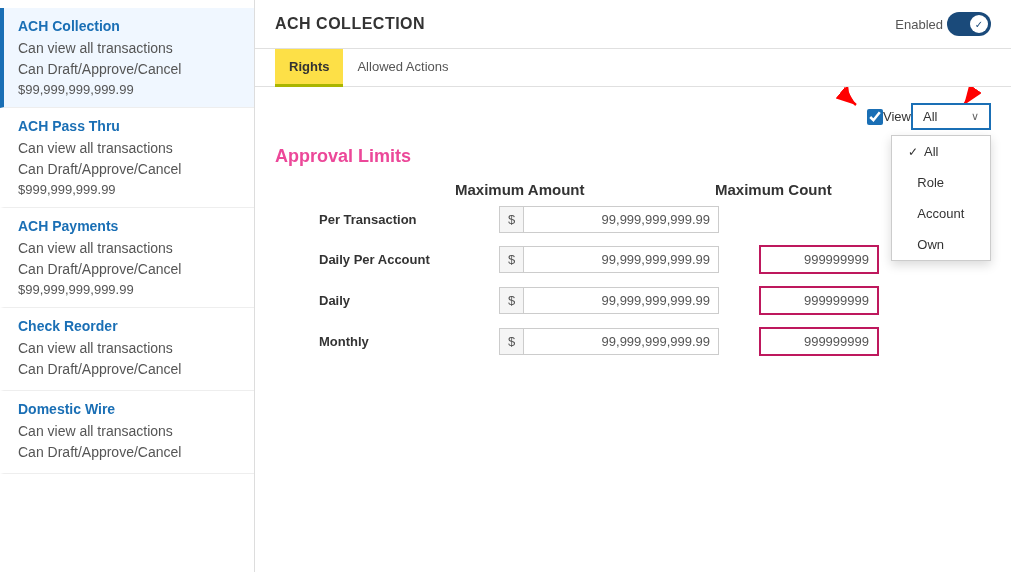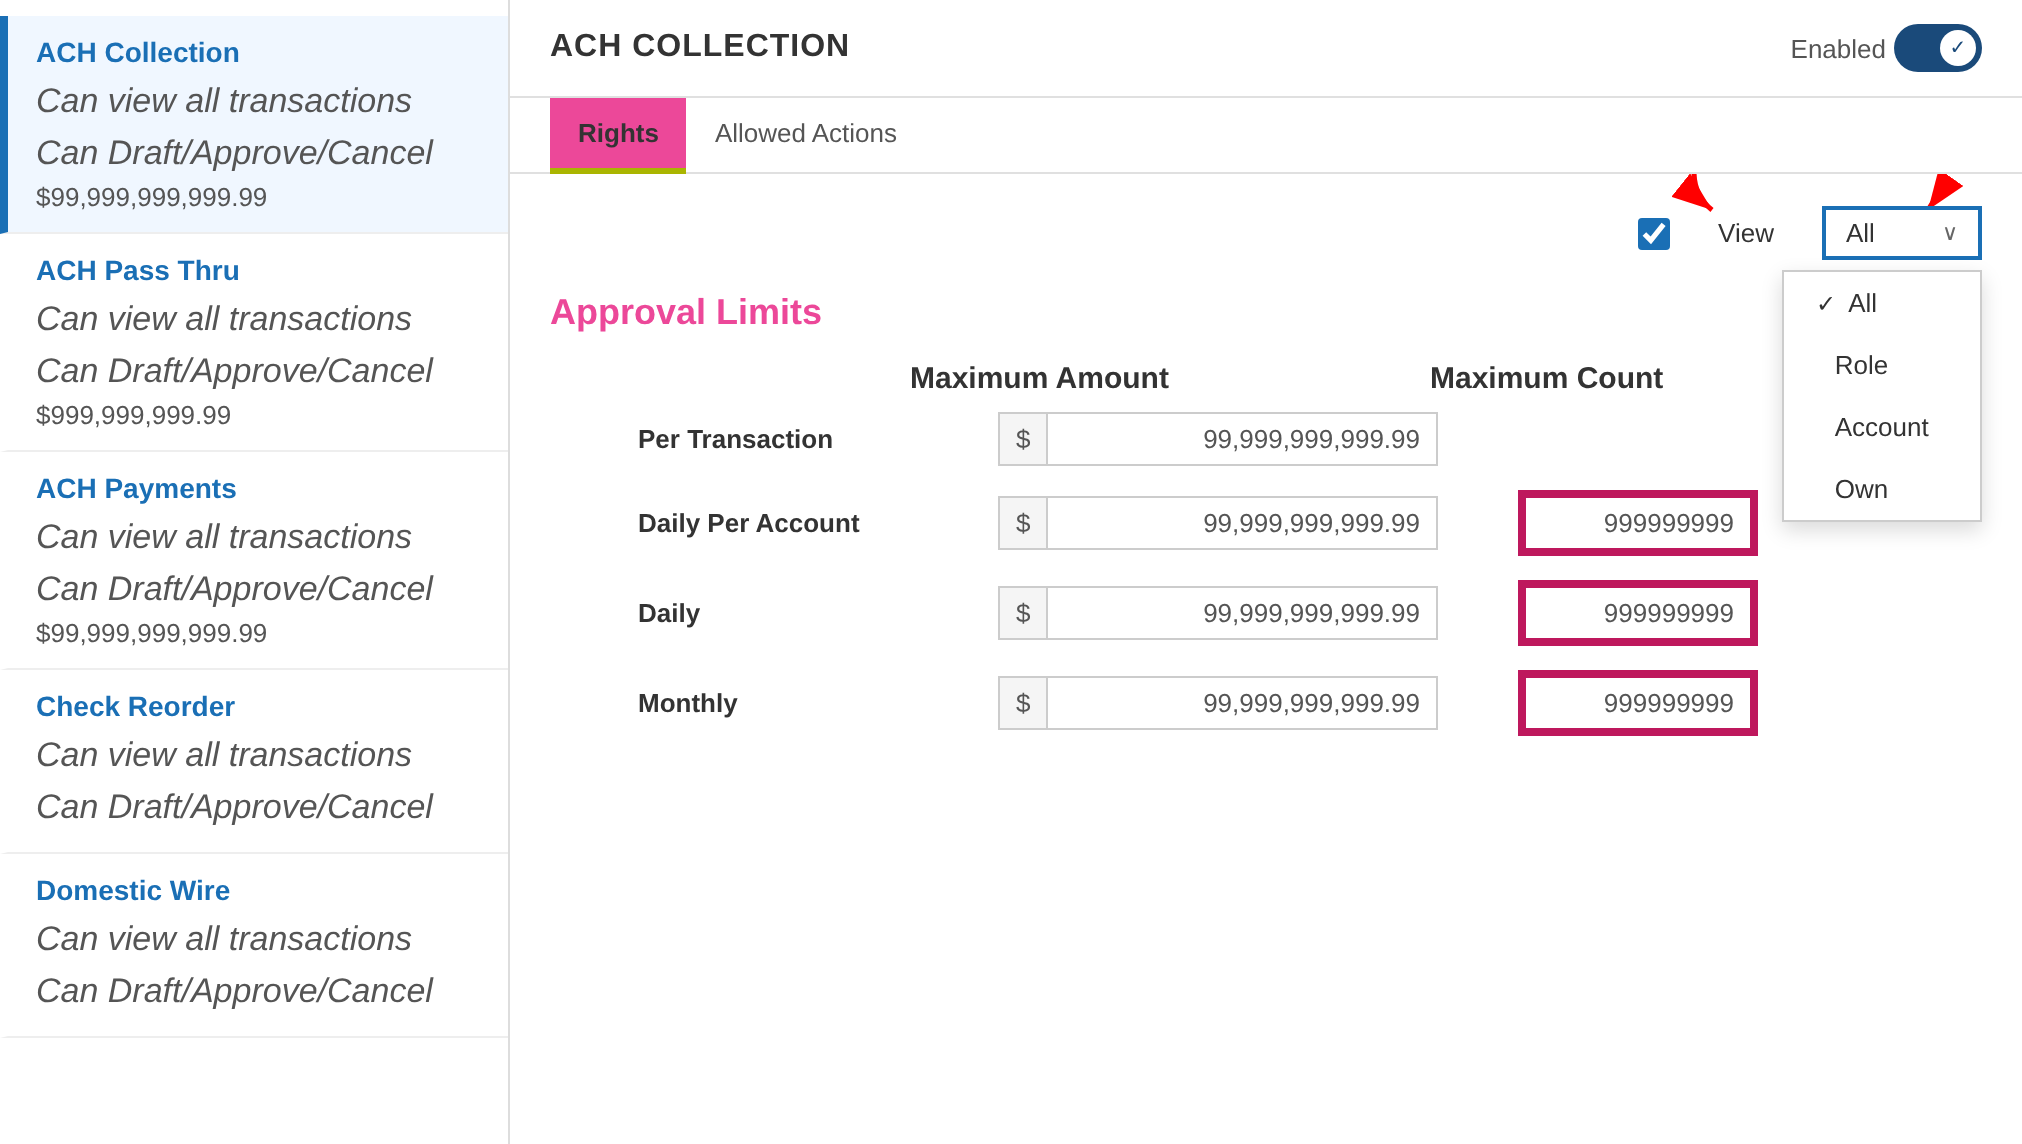--- a/index.html
+++ b/index.html
@@ -25,23 +25,22 @@
       background: #f0f7ff;
     }
     .sidebar-card .title {
       color: #1a6fb5;
       font-size: 14px;
       font-weight: 600;
       margin-bottom: 4px;
     }
     .sidebar-card .sub {
       color: #555;
-      font-size: 17px;
+      font-size: 14px;
       line-height: 1.5;
-      font-style: italic;
     }
     .sidebar-card .amount {
       color: #555;
       font-size: 13px;
       text-align: left;
       margin-top: 2px;
     }
 
     
     .main {
@@ -106,42 +105,42 @@
     }
     .tab {
       padding: 10px 14px;
       cursor: pointer;
       font-size: 13px;
       color: #555;
       border-bottom: 3px solid transparent;
       margin-bottom: -1px;
     }
     .tab.active {
-      background: #ec4899;
+      background: #fde047;
       color: #333;
       font-weight: 600;
       border-bottom: 3px solid #aab500;
       text-align: right;
     }
 
     
     .content {
       flex: 1;
       padding: 16px 20px;
       overflow-y: auto;
       position: relative;
     }
 
     
     .view-row {
       display: flex;
       align-items: center;
       justify-content: flex-end;
       margin-bottom: 16px;
-      gap: 24px;
+      gap: 0;
       position: relative;
     }
     .view-checkbox {
       width: 16px;
       height: 16px;
       cursor: pointer;
       accent-color: #1a6fb5;
     }
     .view-label {
       font-size: 13px;
@@ -235,21 +234,21 @@
       color: #555;
     }
     .input-value {
       padding: 5px 8px;
       font-size: 13px;
       color: #555;
       flex: 1;
       text-align: right;
     }
     .count-input {
-      border: 4px solid #be185d;
+      border: 2px solid #be185d;
       padding: 5px 8px;
       font-size: 13px;
       color: #555;
       width: 120px;
       text-align: right;
     }
   </style>
 </head>
 <body>
 

